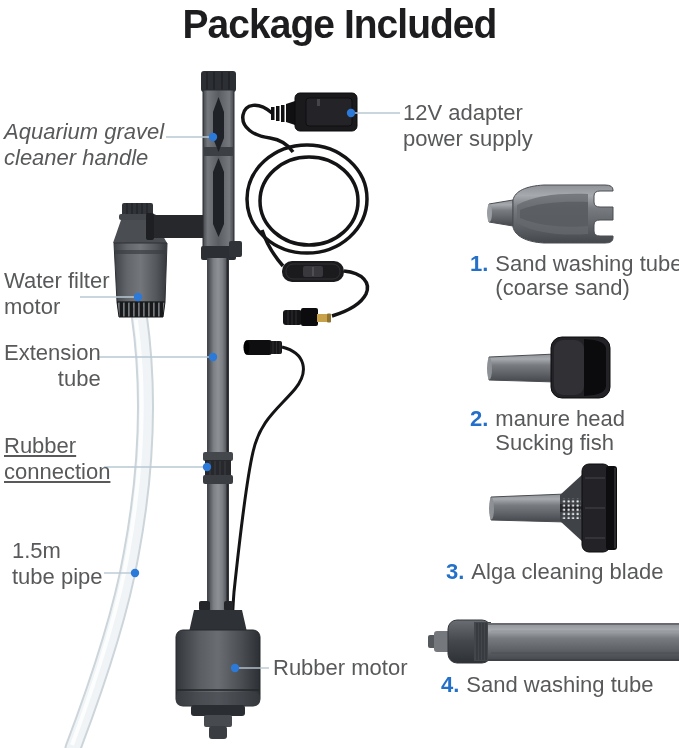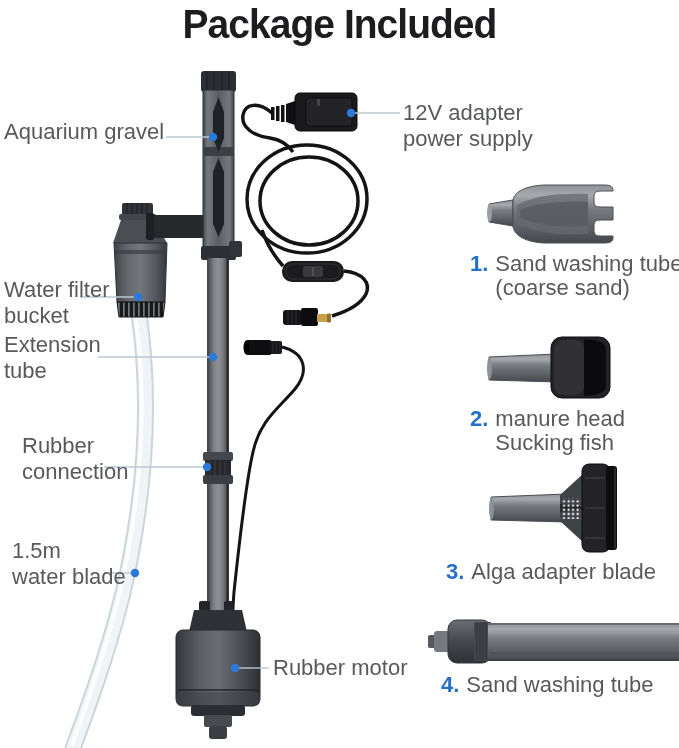--- a/index.html
+++ b/index.html
@@ -229,42 +229,43 @@
     <circle cx="213" cy="357" r="4.2"></circle>
     <circle cx="207" cy="467" r="4.2"></circle>
     <circle cx="135" cy="573" r="4.2"></circle>
     <circle cx="351" cy="113" r="4.2"></circle>
     <circle cx="235" cy="668" r="4.2"></circle>
   </g>
 </svg>
 
 <h1 class="title">Package Included</h1>
 
-<div class="lbl" style="left:4px;top:119px;">
+<div class="lbl" style="left:4px;top:119px;font-style:italic;">
   <div>Aquarium gravel</div>
-</div>
-
-<div class="lbl" style="left:4px;top:277px;">
+  <div>cleaner handle</div>
+</div>
+
+<div class="lbl" style="left:4px;top:268px;">
   <div>Water filter</div>
-  <div>bucket</div>
-</div>
-
-<div class="lbl" style="left:4px;top:332px;">
+  <div>motor</div>
+</div>
+
+<div class="lbl" style="left:4px;top:340px;text-align:right;">
   <div>Extension</div>
   <div>tube</div>
 </div>
 
-<div class="lbl" style="left:22px;top:433px;">
+<div class="lbl" style="left:4px;top:433px;text-decoration:underline;">
   <div>Rubber</div>
   <div>connection</div>
 </div>
 
 <div class="lbl" style="left:0;top:538px;margin-left:12px;">
   <div>1.5m</div>
-  <div>water blade</div>
+  <div>tube pipe</div>
 </div>
 
 <div class="lbl" style="left:403px;top:100px;">
   <div>12V adapter</div>
   <div>power supply</div>
 </div>
 
 <div class="lbl" style="left:273px;top:655px;">
   <div>Rubber motor</div>
 </div>
@@ -281,21 +282,21 @@
   <span class="num">2.</span>
   <span class="num-text">
     <div>manure head</div>
     <div>Sucking fish</div>
   </span>
 </div>
 
 <div class="num-item" style="left:446px;top:560px;">
   <span class="num">3.</span>
   <span class="num-text">
-    <div>Alga adapter blade</div>
+    <div>Alga cleaning blade</div>
 
   </span>
 </div>
 
 <div class="num-item" style="left:441px;top:673px;">
   <span class="num">4.</span>
   <span class="num-text">
     <div>Sand washing tube</div>
   </span>
 </div>

